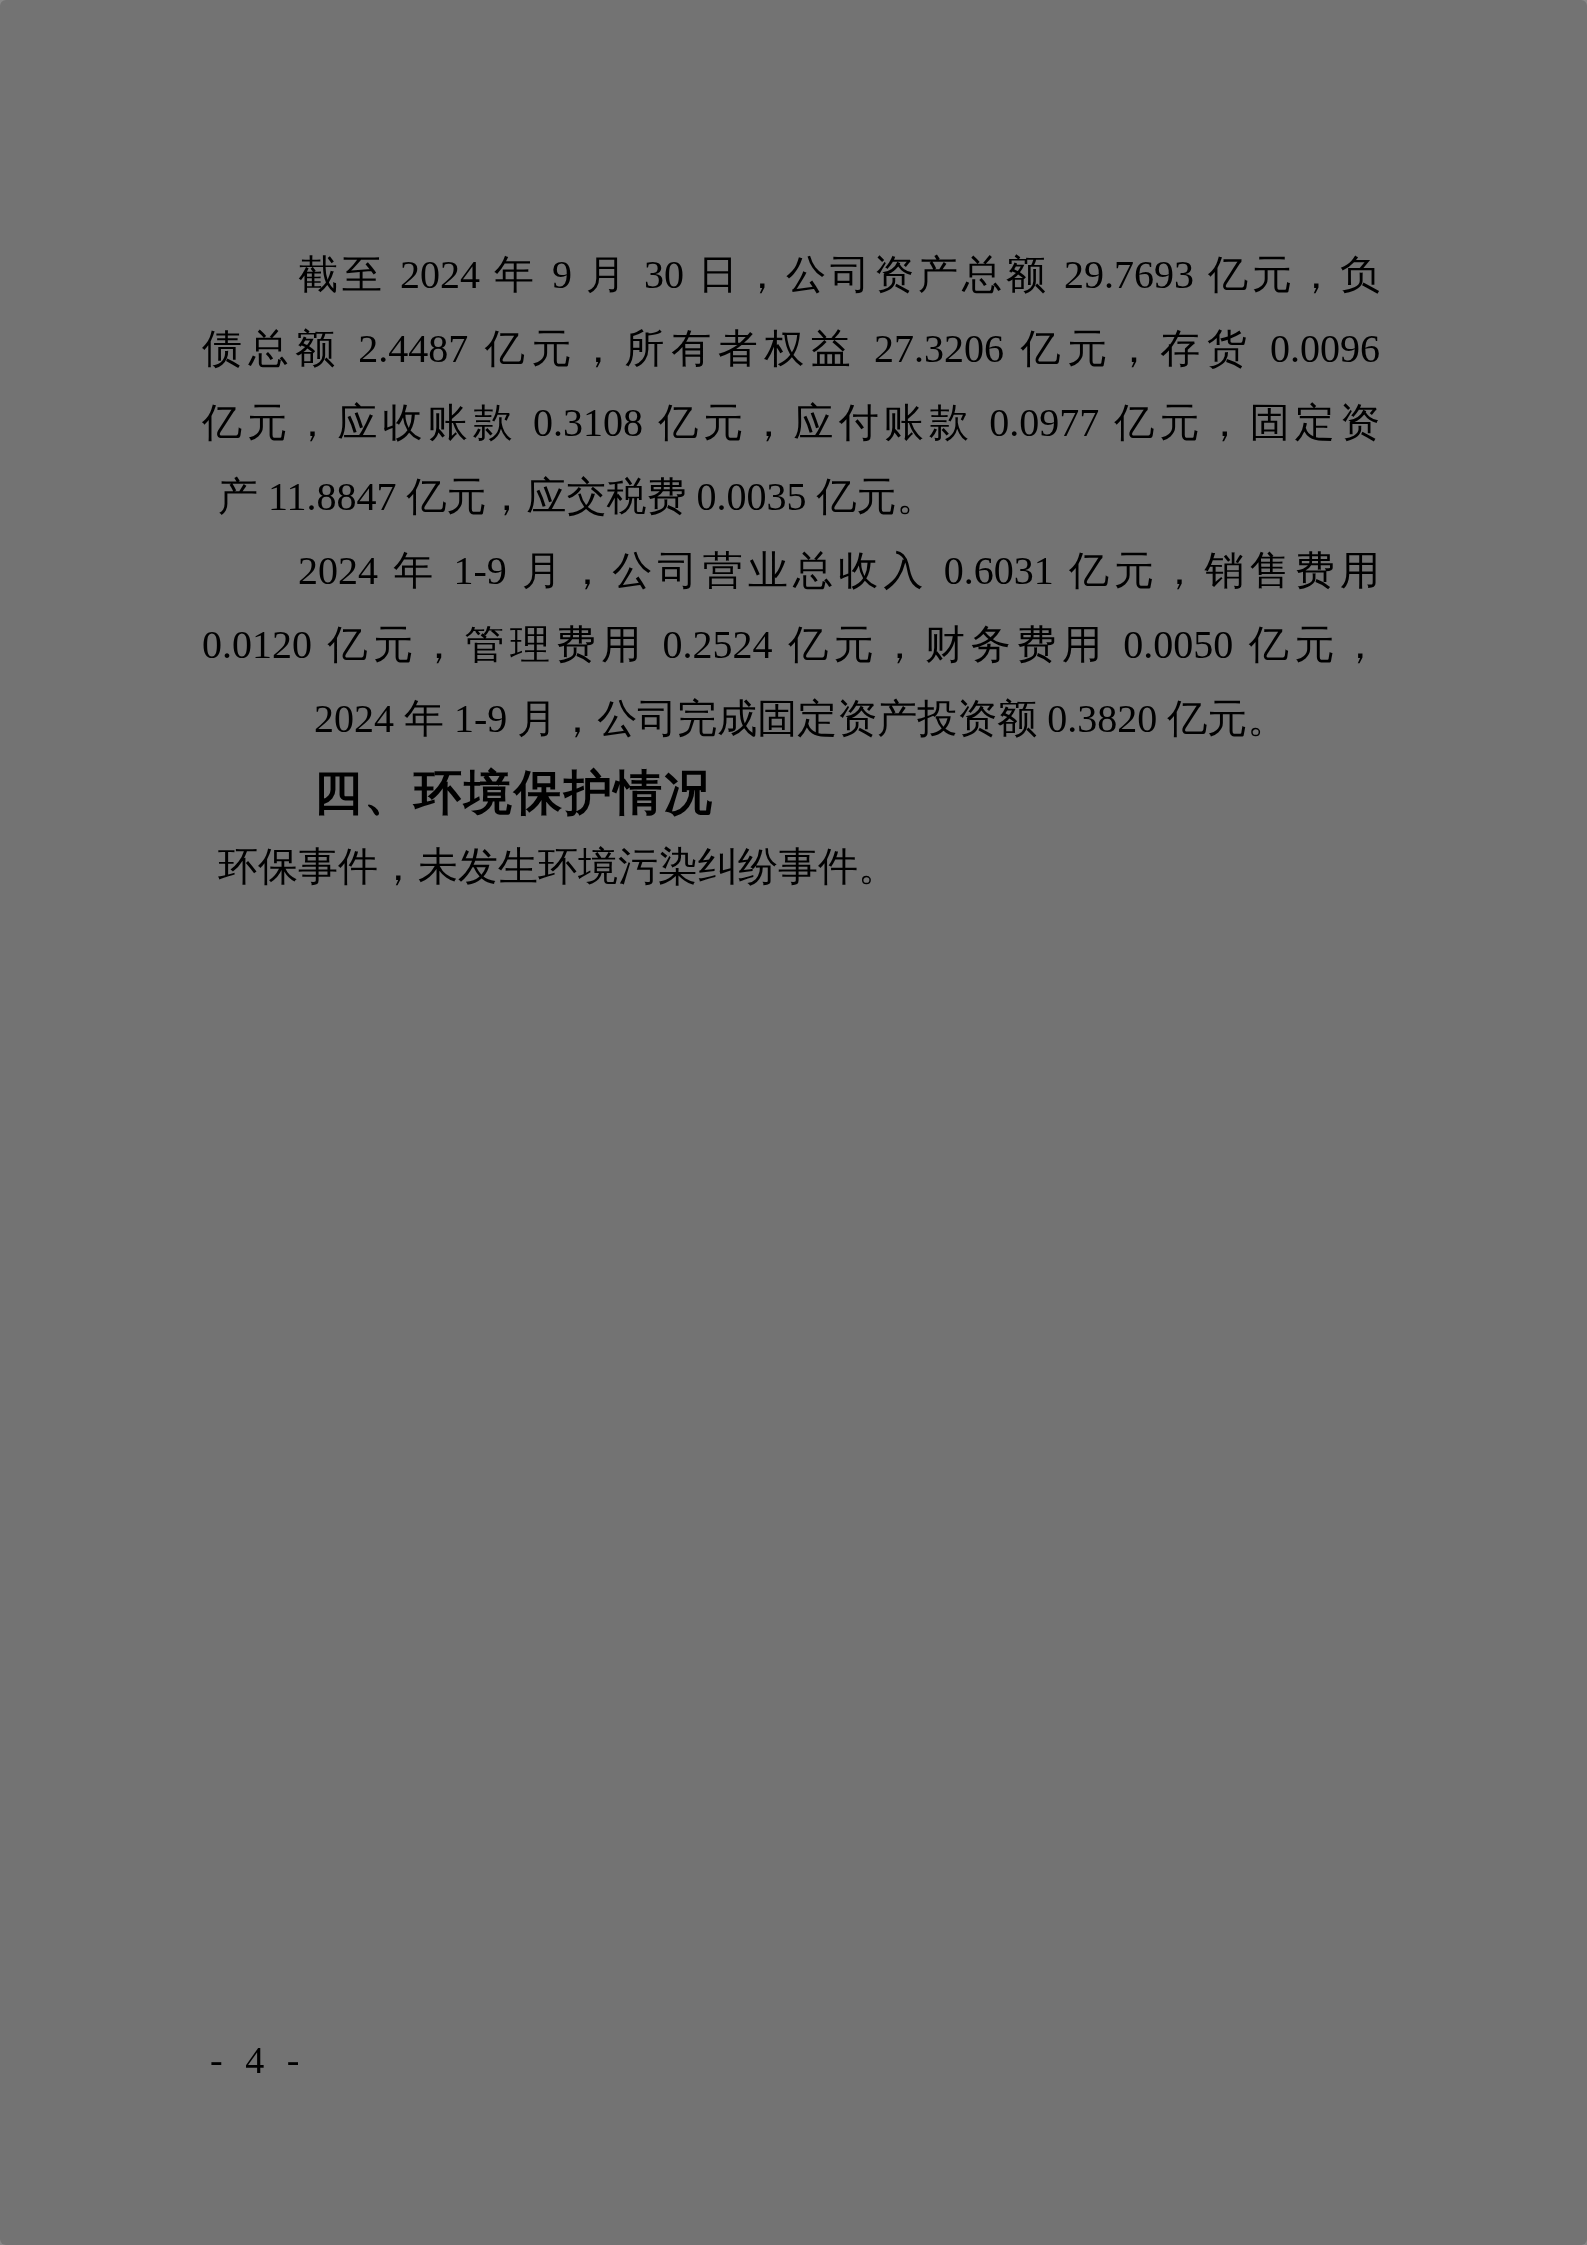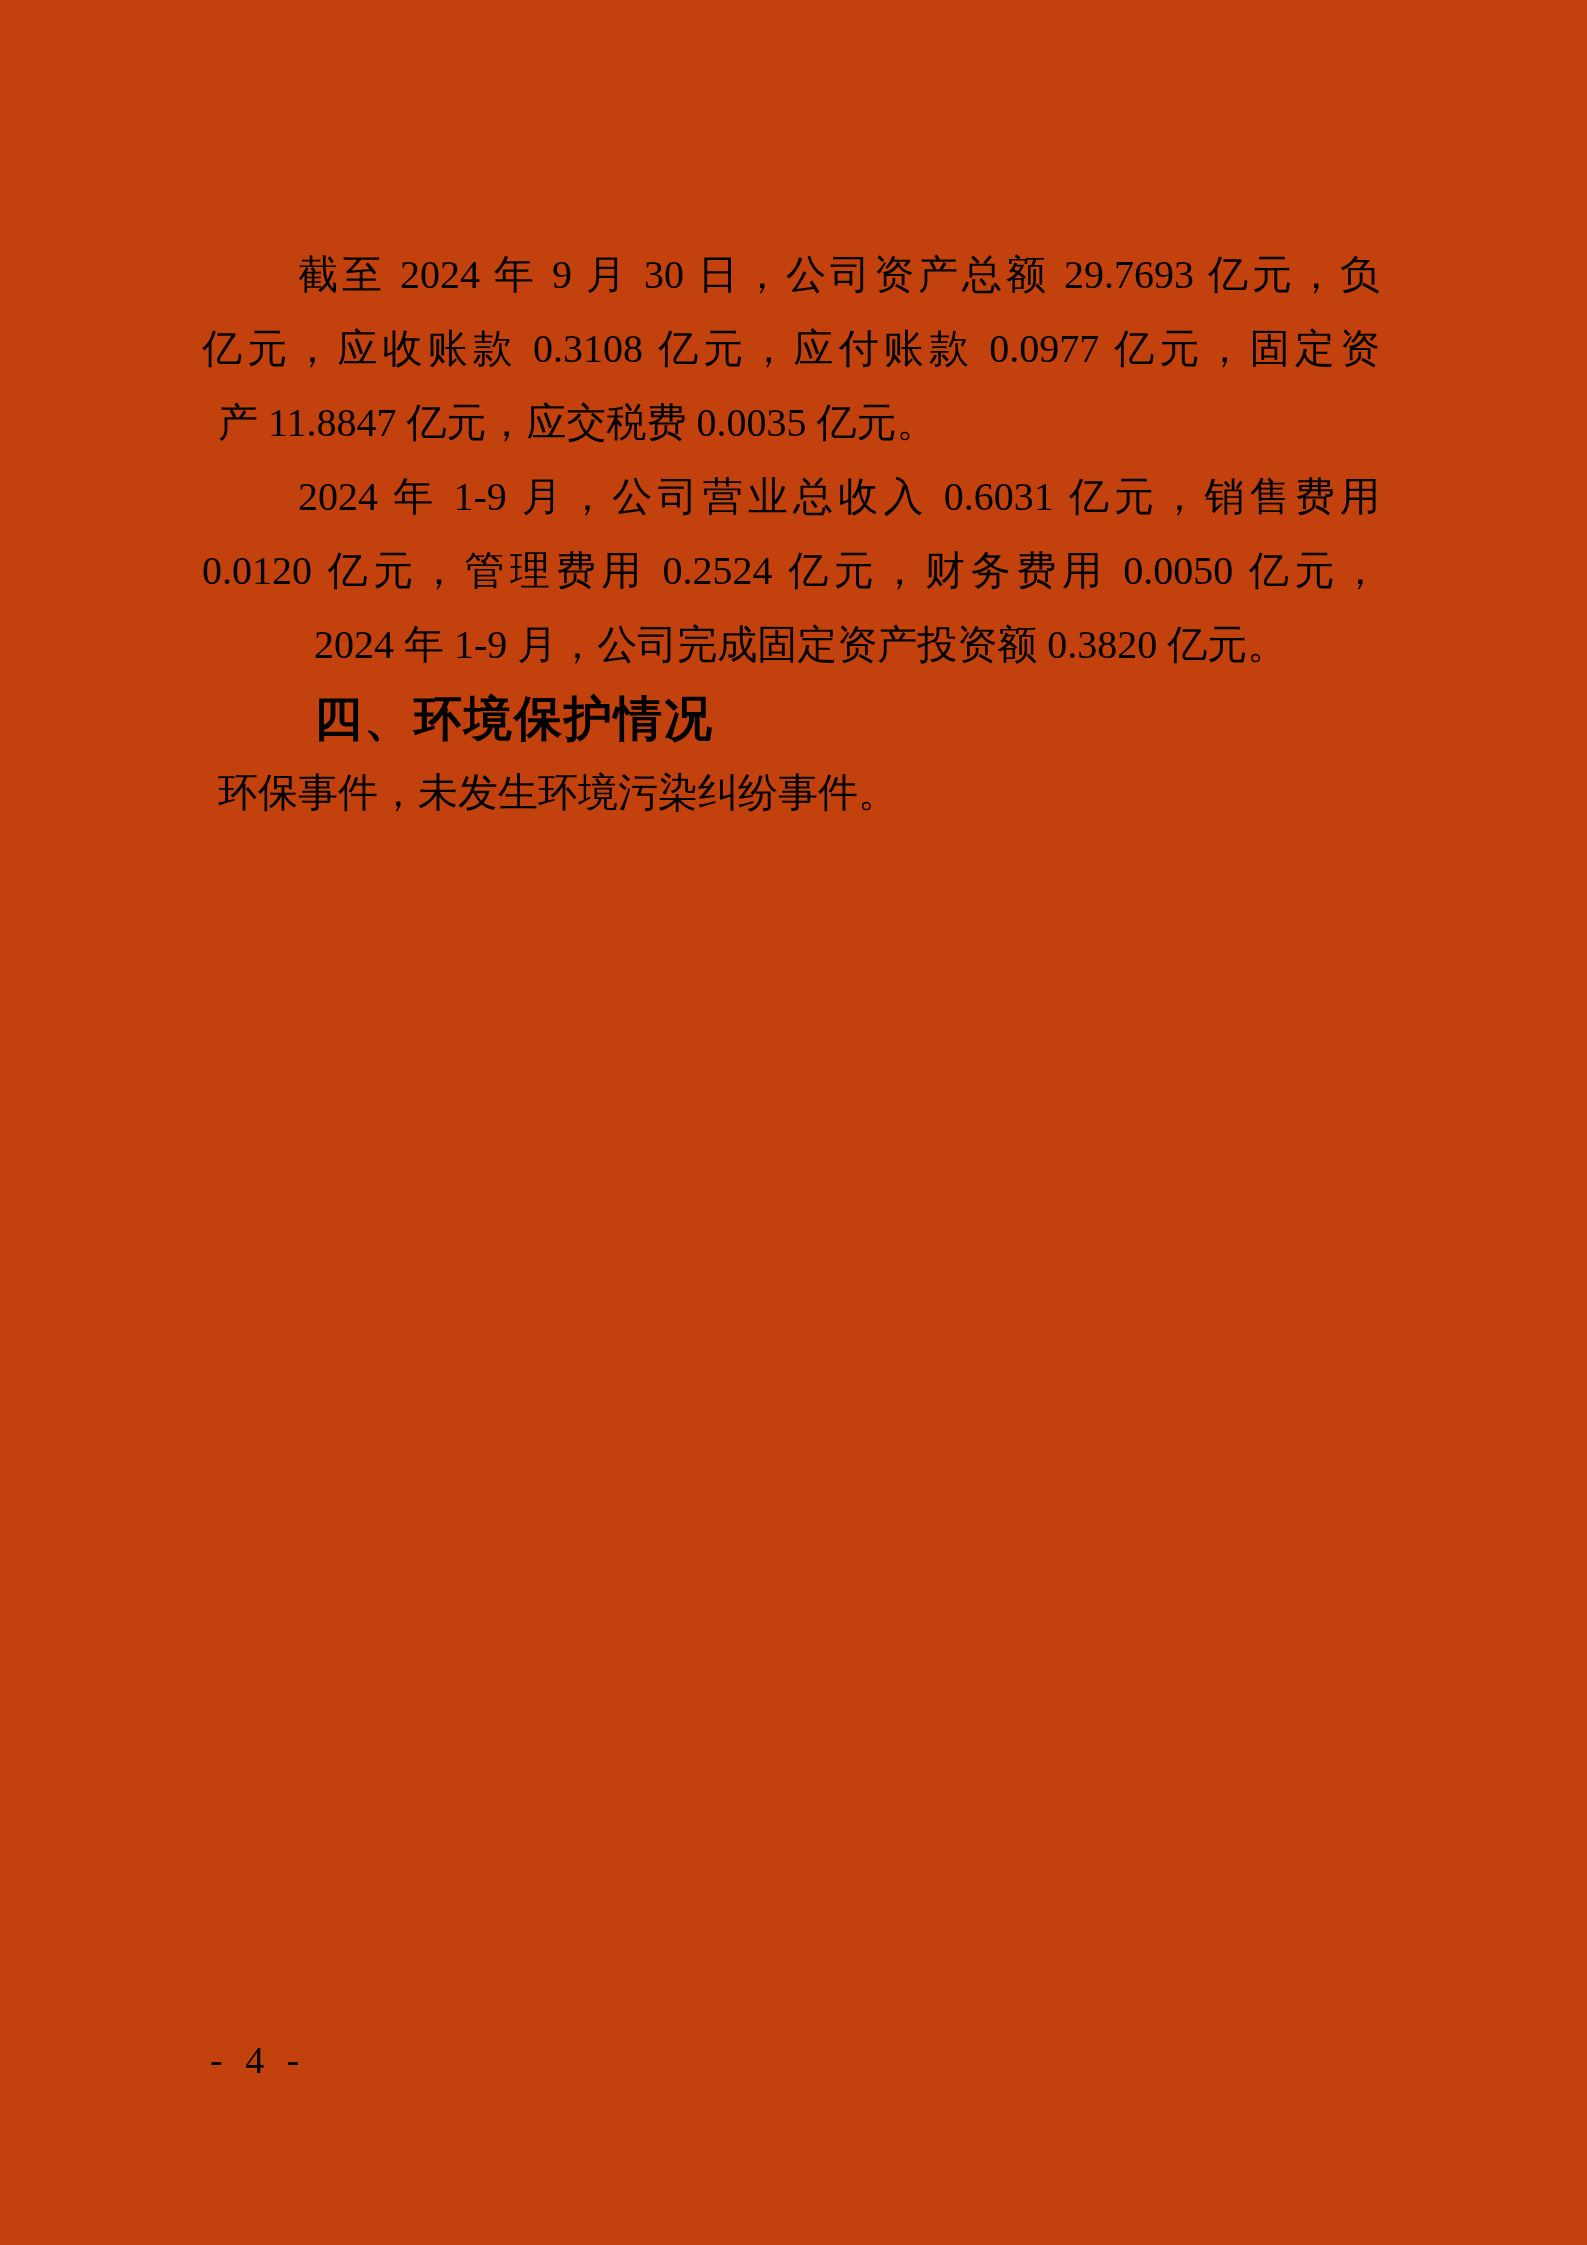--- a/index.html
+++ b/index.html
@@ -5,24 +5,25 @@
   html, body {
     margin: 0;
     padding: 0;
     background: #888;
   }
   .page {
     position: relative;
     width: 1587px;
     height: 2245px;
     margin: 0 auto;
-    background: #c2410c;
+    background: #737373;
     color: #000000;
     font-family: "Liberation Serif", serif;
     overflow: hidden;
+    border-radius: 6px;
   }
   .body-text {
     position: absolute;
     left: 202px;
     top: 238px;
     width: 1178px;
   }
   .line {
     margin: 0;
     padding: 0;
@@ -62,20 +63,21 @@
   }
 </style>
 </head>
 <body>
 
 <div class="page">
 
   <main class="body-text">
 
     <p class="line indent">截至 2024 年 9 月 30 日，公司资产总额 29.7693 亿元，负</p>
+    <p class="line">债总额 2.4487 亿元，所有者权益 27.3206 亿元，存货 0.0096</p>
     <p class="line">亿元，应收账款 0.3108 亿元，应付账款 0.0977 亿元，固定资</p>
     <p class="line endp">产 11.8847 亿元，应交税费 0.0035 亿元。</p>
 
     <p class="line indent">2024 年 1-9 月，公司营业总收入 0.6031 亿元，销售费用</p>
     <p class="line">0.0120 亿元，管理费用 0.2524 亿元，财务费用 0.0050 亿元，</p>
 
     <p class="line indent endp">2024 年 1-9 月，公司完成固定资产投资额 0.3820 亿元。</p>
 
     <h2 class="line heading indent endp">四、环境保护情况</h2>
 

